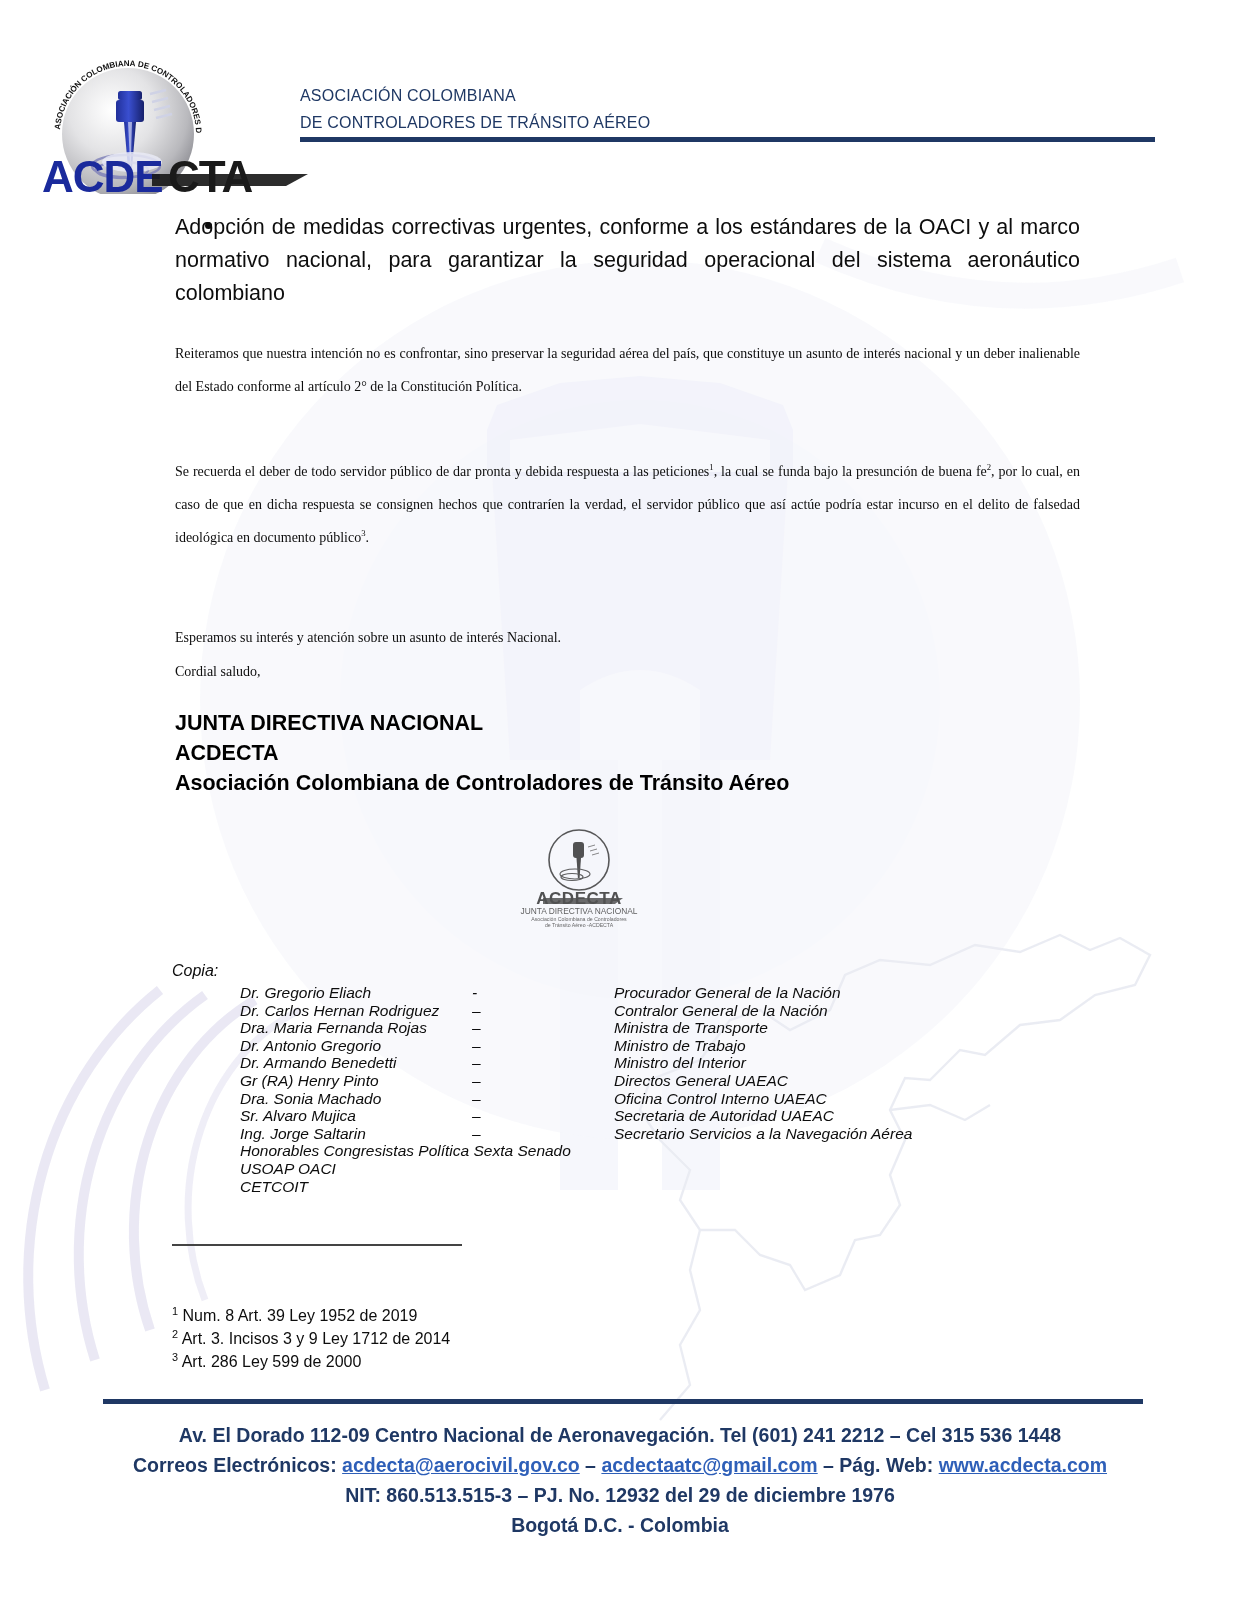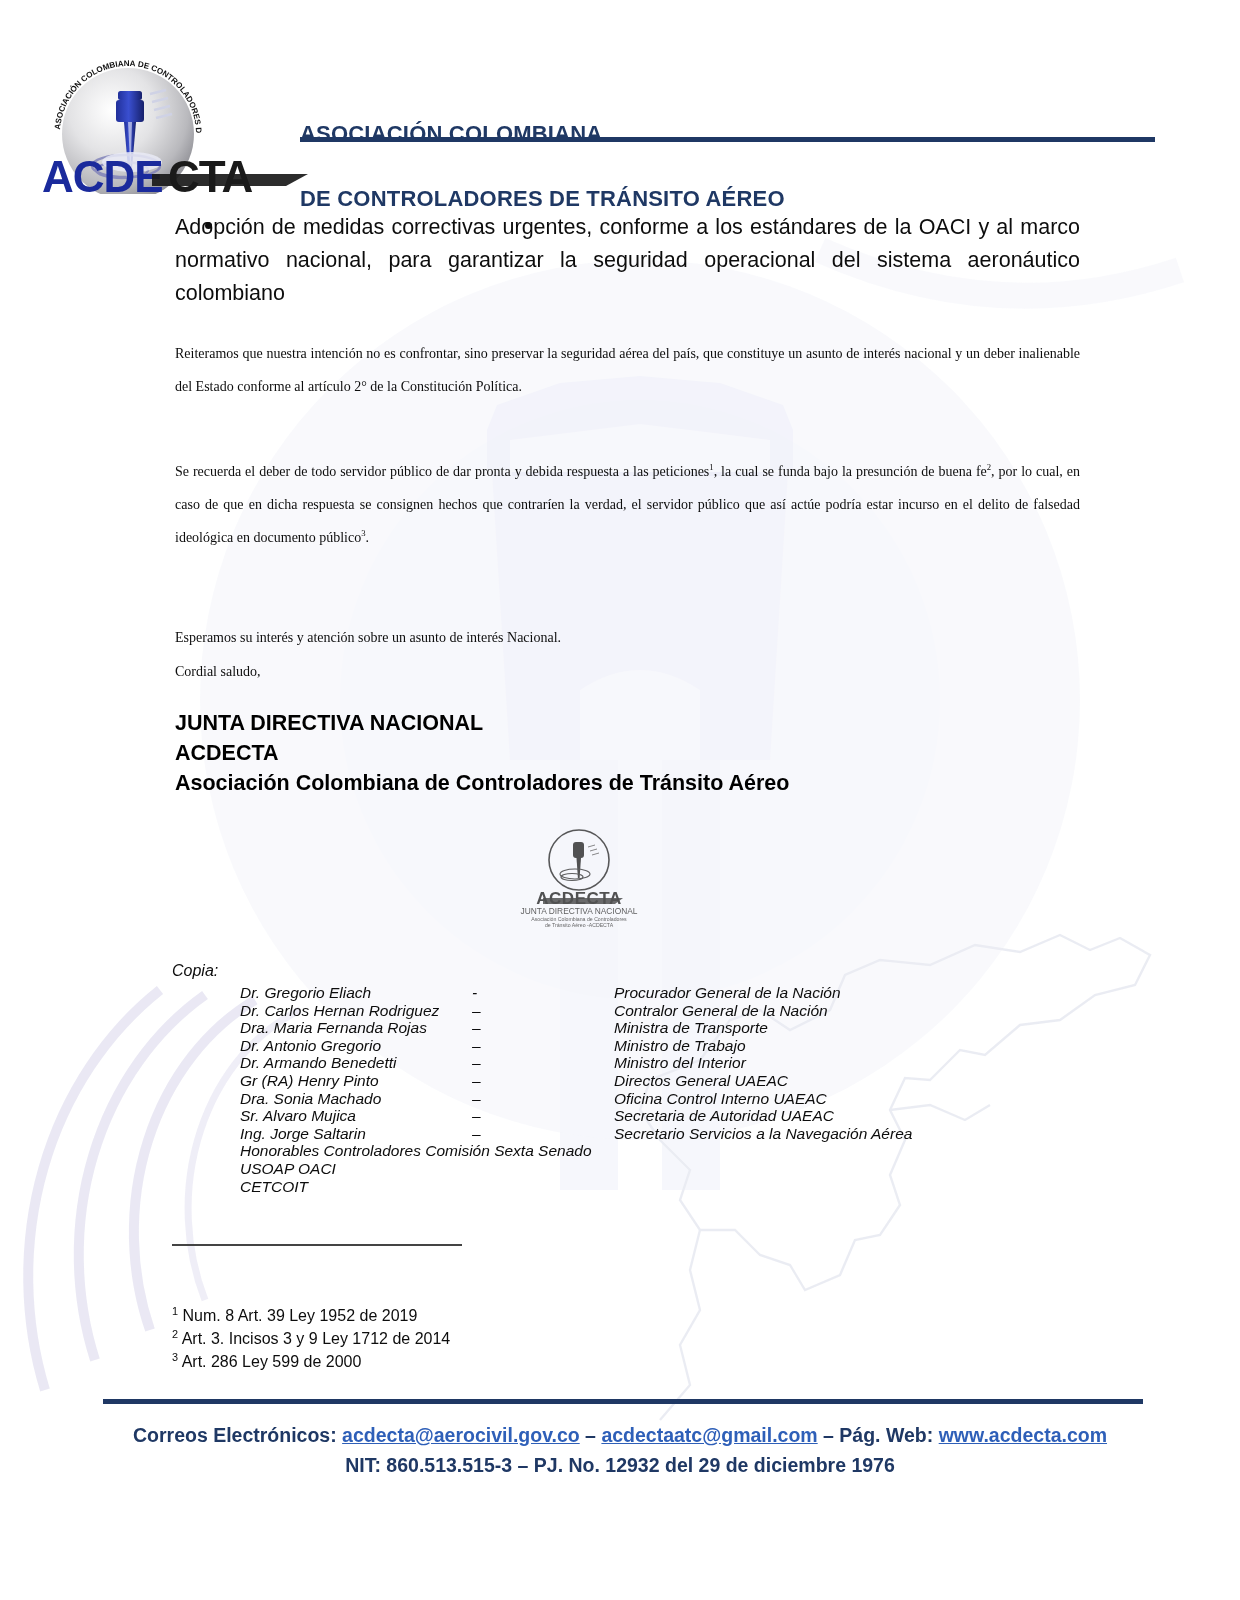--- a/index.html
+++ b/index.html
@@ -47,27 +47,26 @@
     height: 160px;
   }
   #header-titles {
     position: absolute;
     left: 300px;
     top: 82px;
     width: 880px;
   }
   .header-line {
     font-family: "Liberation Sans", sans-serif;
-    font-weight: bold;
-    font-size: 22px;
+    font-weight: normal;
+    font-size: 16px;
     letter-spacing: 0.2px;
     color: #1F3864;
     line-height: 27px;
     white-space: nowrap;
-    margin-top: 38px;
   }
   #header-rule {
     position: absolute;
     left: 300px;
     top: 137px;
     width: 855px;
     height: 5px;
     background: #1F3864;
   }
 
@@ -423,33 +422,35 @@
           <span class="copia-dash">–</span>
           <span class="copia-role">Secretaria de Autoridad UAEAC</span>
         </div>
         <div class="copia-row">
           <span class="copia-name">Ing. Jorge Saltarin</span>
           <span class="copia-dash">–</span>
           <span class="copia-role">Secretario Servicios a la Navegación Aérea</span>
         </div>
       </div>
     <div id="copia-plain-rows">
-        <div class="copia-plain">Honorables Controladores Comisión Sexta Senado</div>
+        <div class="copia-plain">Honorables Congresistas Política Sexta Senado</div>
         <div class="copia-plain">USOAP OACI</div>
         <div class="copia-plain">CETCOIT</div>
       </div>
   </div>
 
   <div id="footnote-rule"></div>
   <div id="footnotes">
       <div class="footnote"><sup>1</sup><span> Num. 8 Art. 39 Ley 1952 de 2019</span></div>
       <div class="footnote"><sup>2</sup><span> Art. 3. Incisos 3 y 9 Ley 1712 de 2014</span></div>
       <div class="footnote"><sup>3</sup><span> Art. 286 Ley 599 de 2000</span></div>
     </div>
 
 
   <div id="footer-rule"></div>
   <div id="footer">
+    <div class="footer-line">Av. El Dorado 112-09 Centro Nacional de Aeronavegación. Tel (601) 241 2212 – Cel 315 536 1448</div>
     <div class="footer-line"><span>Correos Electrónicos: </span><a class="flink" href="#">acdecta@aerocivil.gov.co</a><span> – </span><a class="flink" href="#">acdectaatc@gmail.com</a><span> – Pág. Web: </span><a class="flink" href="#">www.acdecta.com</a></div>
     <div class="footer-line">NIT: 860.513.515-3 – PJ. No. 12932 del 29 de diciembre 1976</div>
+    <div class="footer-line">Bogotá D.C. - Colombia</div>
   </div>
 
 </div>
 
 </body></html>

